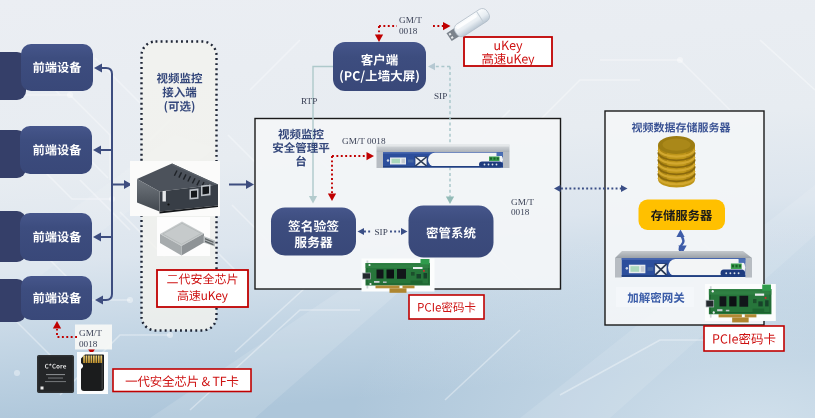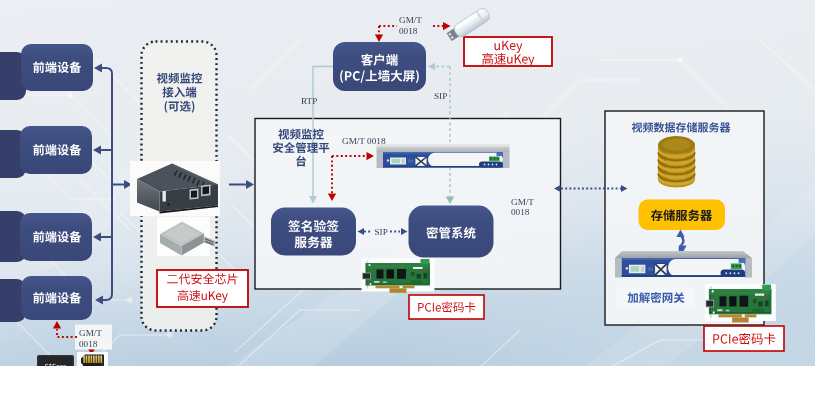--- a/index.html
+++ b/index.html
@@ -1,15 +1,15 @@
 <!DOCTYPE html>
 <html><head><meta charset="utf-8"><title>d</title>
 <style>
 html,body{margin:0;padding:0;}
-#stage{position:relative;width:815px;height:366px;overflow:hidden;font-family:"Liberation Sans",sans-serif;}
+#stage{position:relative;width:815px;height:418px;overflow:hidden;font-family:"Liberation Sans",sans-serif;}
 </style></head>
 <body>
 <div id="stage">
 <svg width="815" height="418" viewBox="0 0 815 418">
 <defs>
         <path id="q0" d="M583 -513V-103H693V-513ZM783 -541V-43C783 -30 778 -26 762 -26C746 -25 693 -25 642 -27C660 4 679 54 685 86C758 87 812 84 851 66C890 47 901 17 901 -42V-541ZM697 -853C677 -806 645 -747 615 -701H336L391 -720C374 -758 333 -812 297 -851L183 -811C211 -778 241 -735 259 -701H45V-592H955V-701H752C776 -736 803 -775 827 -814ZM382 -272V-207H213V-272ZM382 -361H213V-423H382ZM100 -524V84H213V-119H382V-30C382 -18 378 -14 365 -14C352 -13 311 -13 275 -15C290 12 307 57 313 87C375 87 420 85 454 68C487 51 497 22 497 -28V-524Z"></path>
         <path id="q1" d="M65 -510C81 -405 95 -268 95 -177L188 -193C186 -285 171 -419 154 -526ZM392 -326V89H499V-226H550V82H640V-226H694V81H785V7C797 32 807 67 810 92C853 92 886 90 912 75C938 59 944 33 944 -11V-326H701L726 -388H963V-494H370V-388H591L579 -326ZM785 -226H839V-12C839 -4 837 -1 829 -1L785 -2ZM405 -801V-544H932V-801H817V-647H721V-846H606V-647H515V-801ZM132 -811C153 -769 176 -714 188 -674H41V-564H379V-674H224L296 -698C284 -738 258 -796 233 -840ZM259 -531C252 -418 234 -260 214 -156C145 -141 80 -128 29 -119L54 -1C149 -23 268 -51 381 -80L368 -190L303 -176C323 -274 345 -405 360 -516Z"></path>
         <path id="q2" d="M100 -764C155 -716 225 -647 257 -602L339 -685C305 -728 231 -793 177 -837ZM35 -541V-426H155V-124C155 -77 127 -42 105 -26C125 -3 155 47 165 76C182 52 216 23 401 -134C387 -156 366 -202 356 -234L270 -161V-541ZM469 -817V-709C469 -640 454 -567 327 -514C350 -497 392 -450 406 -426C550 -492 581 -605 581 -706H715V-600C715 -500 735 -457 834 -457C849 -457 883 -457 899 -457C921 -457 945 -458 961 -465C956 -492 954 -535 951 -564C938 -560 913 -558 897 -558C885 -558 856 -558 846 -558C831 -558 828 -569 828 -598V-817ZM763 -304C734 -247 694 -199 645 -159C594 -200 553 -249 522 -304ZM381 -415V-304H456L412 -289C449 -215 495 -150 550 -95C480 -58 400 -32 312 -16C333 9 357 57 367 88C469 64 562 30 642 -20C716 30 802 67 902 91C917 58 949 10 975 -16C887 -32 809 -59 741 -95C819 -168 879 -264 916 -389L842 -420L822 -415Z"></path>
         <path id="q3" d="M640 -666C599 -630 550 -599 494 -571C433 -598 381 -628 341 -662L346 -666ZM360 -854C306 -770 207 -680 59 -618C85 -598 122 -556 139 -528C180 -549 218 -571 253 -595C286 -567 322 -542 360 -519C255 -485 137 -462 17 -449C37 -422 60 -370 69 -338L148 -350V90H273V61H709V89H840V-355H174C288 -377 398 -408 497 -451C621 -401 764 -367 913 -350C928 -382 961 -434 986 -461C861 -472 739 -492 632 -523C716 -578 787 -645 836 -728L757 -775L737 -769H444C460 -788 474 -808 488 -828ZM273 -105H434V-41H273ZM273 -198V-252H434V-198ZM709 -105V-41H558V-105ZM709 -198H558V-252H709Z"></path>
         <path id="q4" d="M433 -805V-272H548V-701H808V-272H929V-805ZM620 -643V-484C620 -330 593 -130 338 3C361 20 401 66 415 90C538 25 615 -62 663 -155V-32C663 53 696 77 778 77H847C948 77 965 29 975 -127C947 -133 909 -149 882 -171C879 -40 873 -11 848 -11H801C781 -11 774 -19 774 -46V-275H709C729 -347 735 -418 735 -481V-643ZM130 -796C158 -763 188 -718 206 -682H54V-574H264C209 -460 120 -353 28 -293C42 -269 67 -203 75 -168C104 -190 133 -215 162 -244V89H276V-302C302 -264 328 -223 344 -195L418 -289C402 -309 339 -382 301 -423C344 -492 380 -567 406 -643L343 -686L322 -682H249L314 -721C298 -758 260 -810 224 -848Z"></path>

